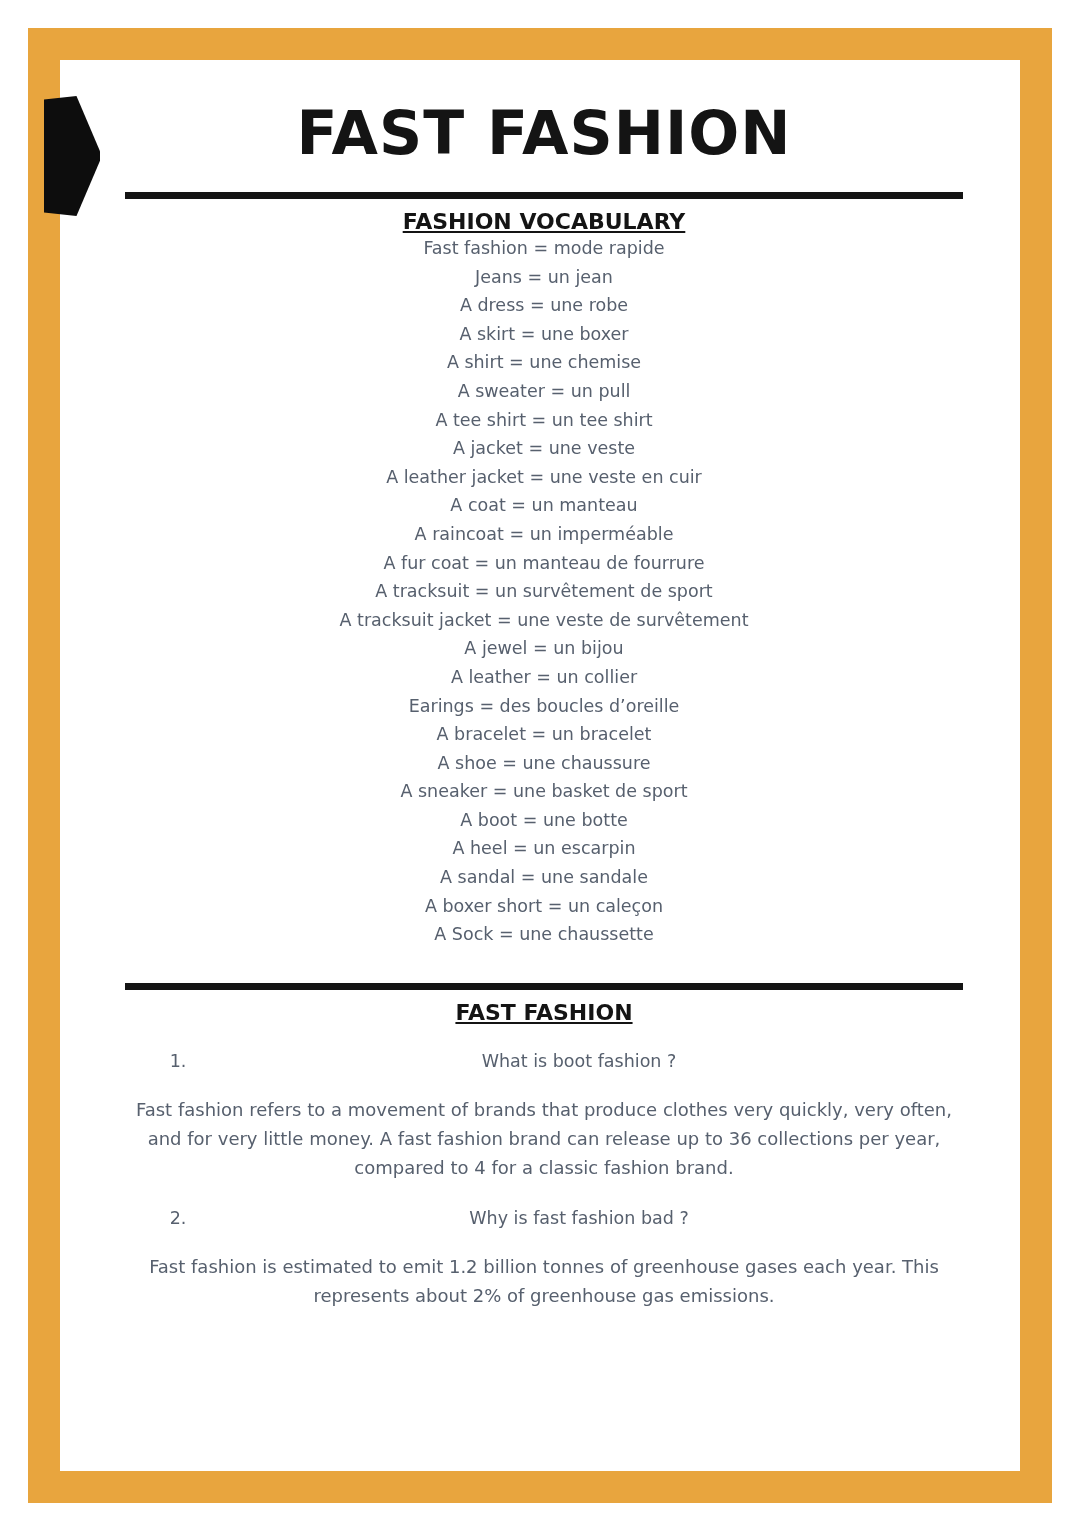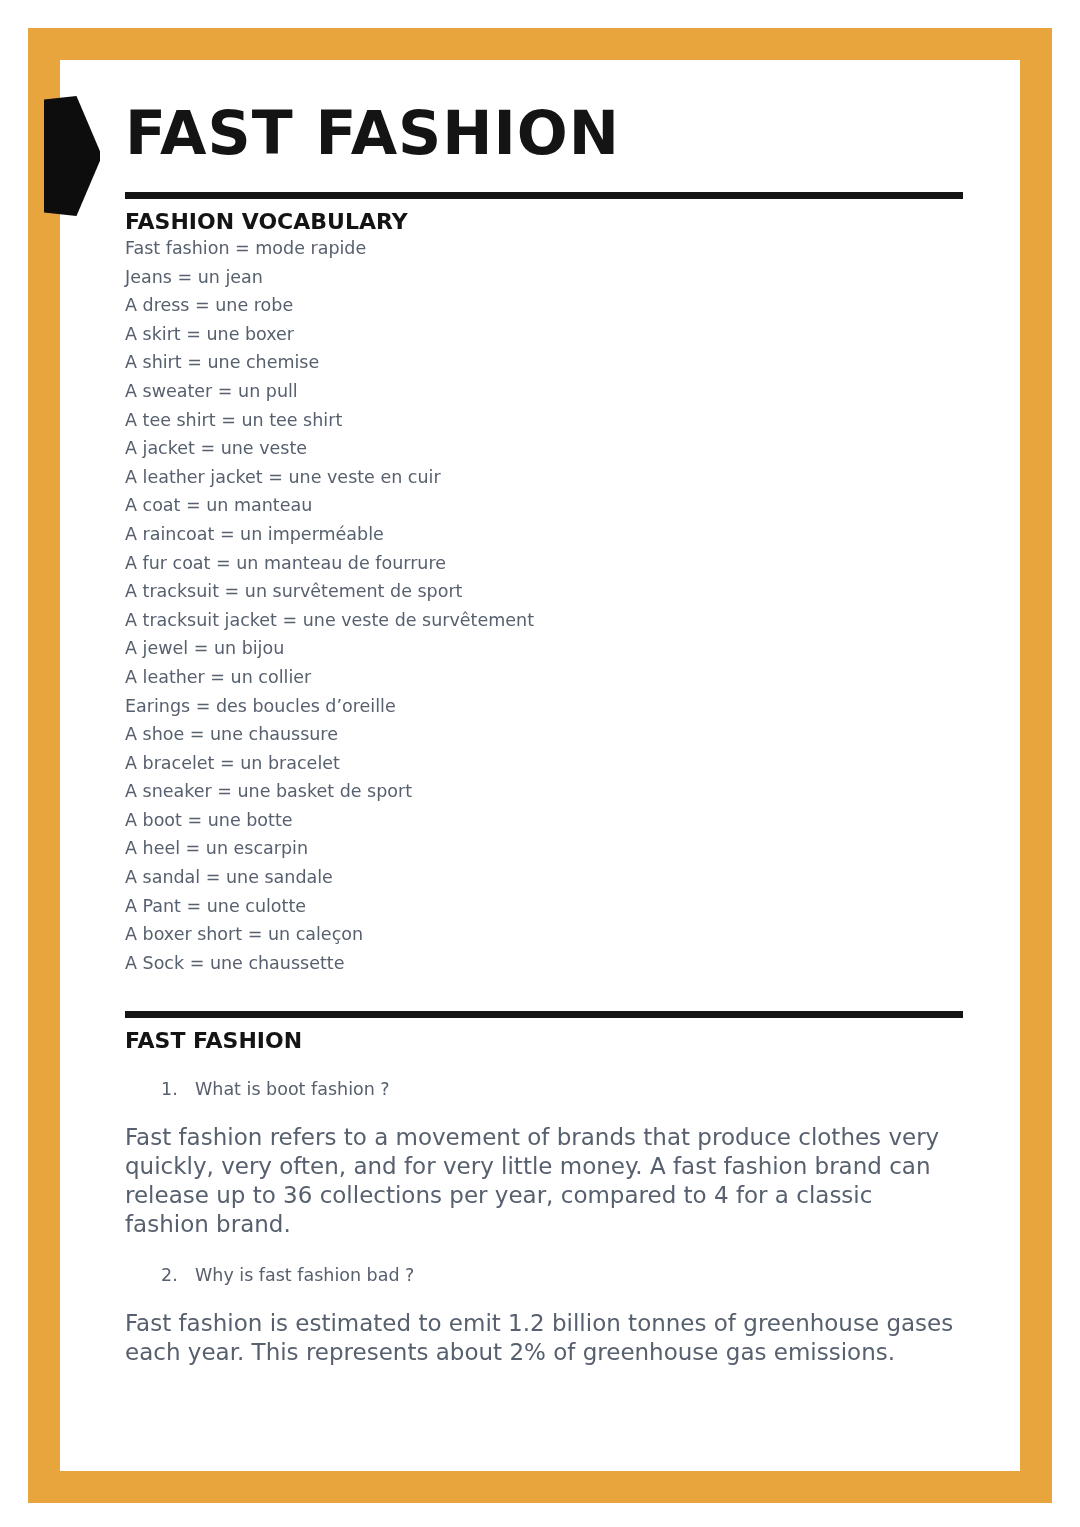--- a/index.html
+++ b/index.html
@@ -26,60 +26,62 @@
     position:absolute;
     left:44px;top:96px;
     width:56px;height:120px;
     background:#0d0d0d;
     clip-path:polygon(0 3%,58% 0,100% 46%,100% 54%,58% 100%,0 97%);
   }
   .content{
     position:absolute;
     left:125px;top:100px;
     width:838px;
+    text-align:center;
   }
   .page-title{
     font-size:60px;
     font-weight:800;
     letter-spacing:1px;
     color:var(--heading);
     line-height:1.1;
     margin-bottom:26px;
   }
   .rule{
     height:7px;
     background:var(--heading);
     width:100%;
   }
   .section-heading{
     font-size:22px;
     font-weight:700;
     color:var(--heading);
     margin:10px 0 0 0;
+    text-decoration:underline;
   }
   .vocab-section{margin-top:0;}
   .vocab-list{
     font-size:17.5px;
     line-height:28.6px;
   }
   .vocab-item{white-space:nowrap;}
   .ff-section{margin-top:34px;}
   .question-row{
     margin:26px 0 0 36px;
     font-size:17.5px;
     display:flex;
   }
   .question-number{
     width:34px;
     flex:0 0 34px;
   }
   .question-text{flex:1;}
   .answer{
     margin-top:24px;
-    font-size:23px;
+    font-size:18px;
     line-height:29px;
   }
 </style>
 </head>
 <body>
 
 <div class="frame"></div>
 
 <div class="tab"></div>
 
@@ -101,27 +103,26 @@
         <div class="vocab-item">A jacket = une veste</div>
         <div class="vocab-item">A leather jacket = une veste en cuir</div>
         <div class="vocab-item">A coat = un manteau</div>
         <div class="vocab-item">A raincoat = un imperméable</div>
         <div class="vocab-item">A fur coat = un manteau de fourrure</div>
         <div class="vocab-item">A tracksuit = un survêtement de sport</div>
         <div class="vocab-item">A tracksuit jacket = une veste de survêtement</div>
         <div class="vocab-item">A jewel = un bijou</div>
         <div class="vocab-item">A leather = un collier</div>
         <div class="vocab-item">Earings = des boucles d’oreille</div>
+        <div class="vocab-item">A bracelet = un bracelet</div>
         <div class="vocab-item">A shoe = une chaussure</div>
-        <div class="vocab-item">A bracelet = un bracelet</div>
         <div class="vocab-item">A sneaker = une basket de sport</div>
         <div class="vocab-item">A boot = une botte</div>
         <div class="vocab-item">A heel = un escarpin</div>
         <div class="vocab-item">A sandal = une sandale</div>
-        <div class="vocab-item">A Pant = une culotte</div>
         <div class="vocab-item">A boxer short = un caleçon</div>
         <div class="vocab-item">A Sock = une chaussette</div>
       </div>
   </section>
 
   <section class="ff-section">
     <div class="rule"></div>
     <h2 class="section-heading">FAST FASHION</h2>
 
     <div class="question-row">

